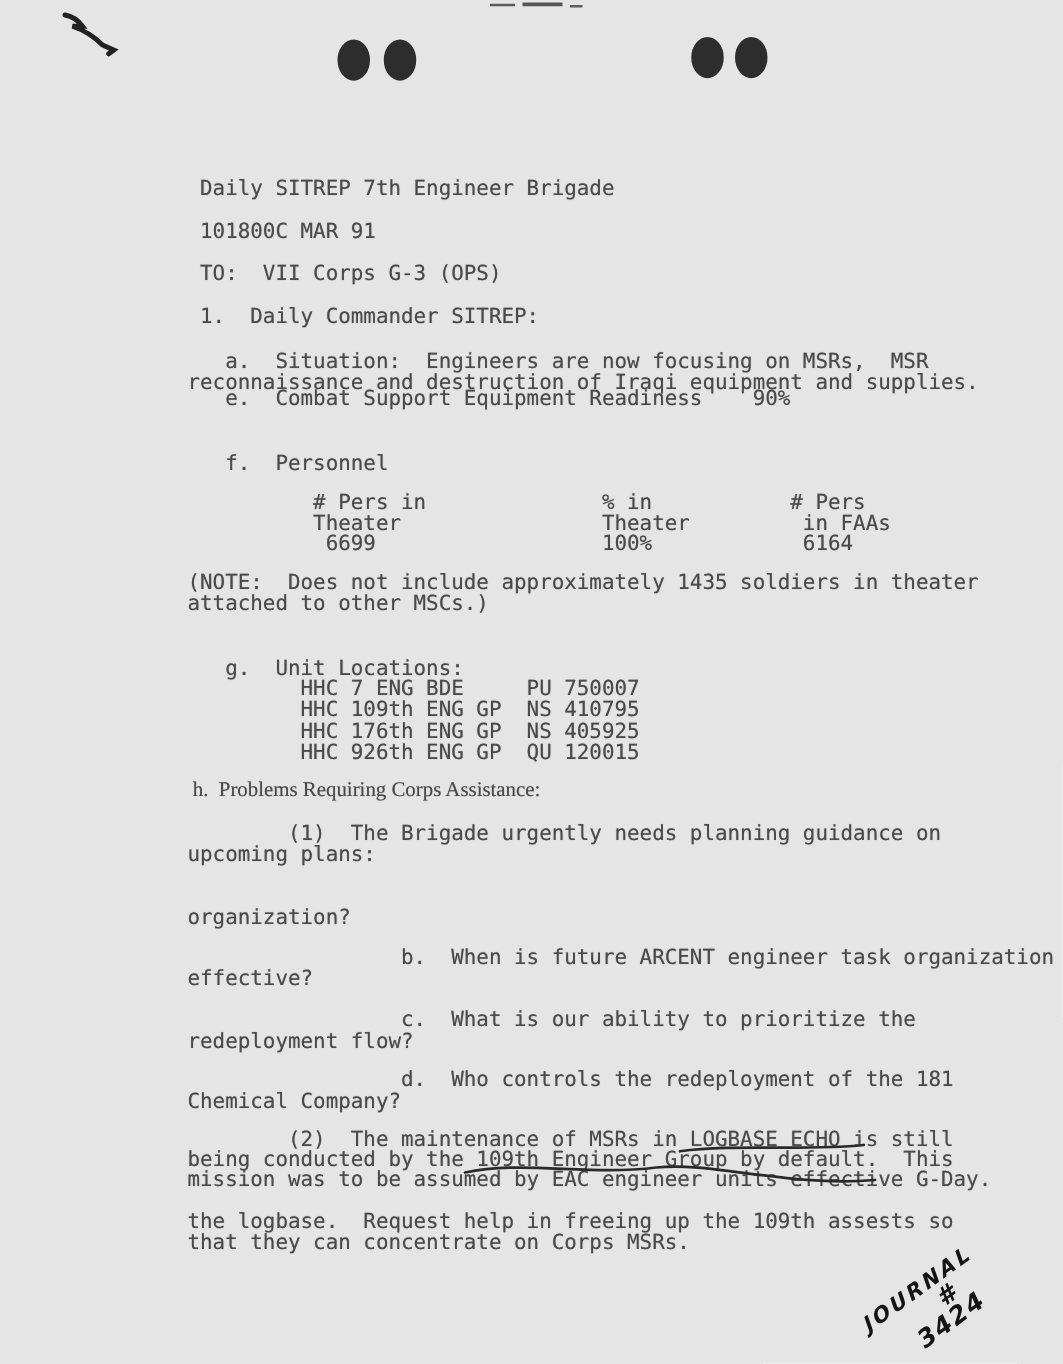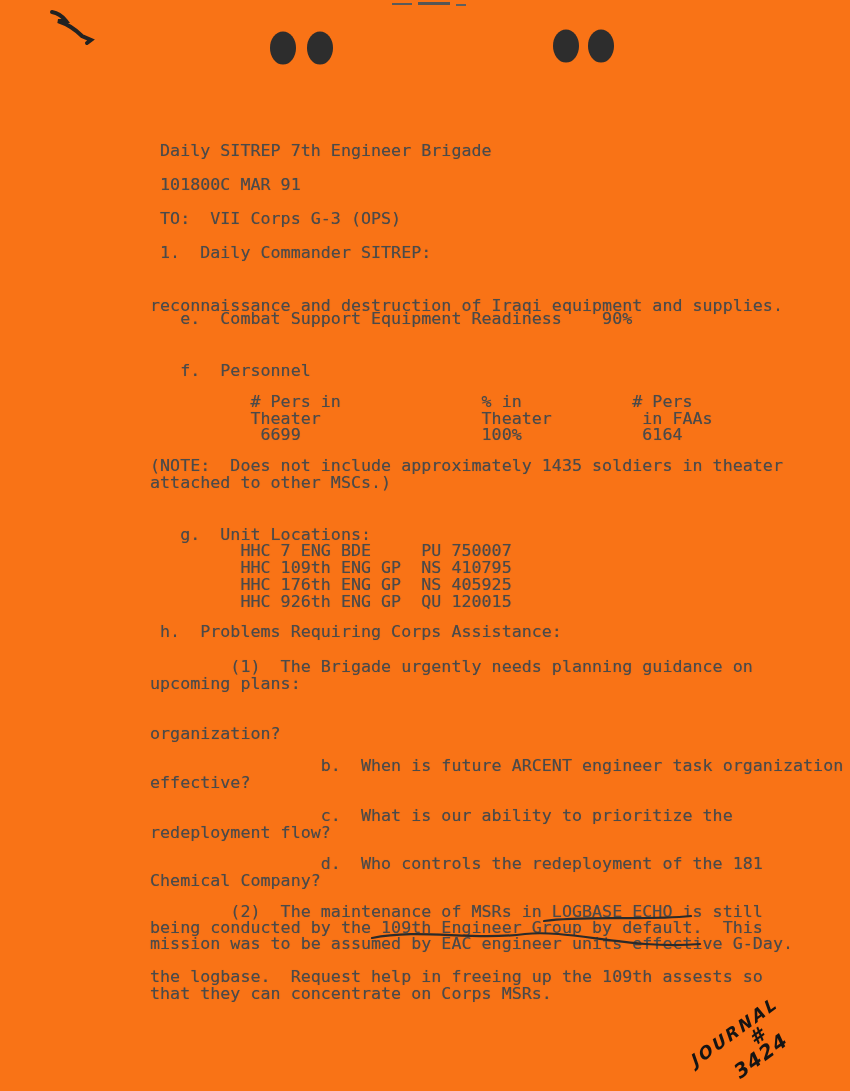--- a/index.html
+++ b/index.html
@@ -5,21 +5,21 @@
   html,body { margin:0; padding:0; }
   body {
     width:850px; height:1091px;
     background:#ffffff;
     position:relative;
     overflow:hidden;
     font-family:"DejaVu Sans Mono", monospace;
   }
   .paper {
     position:absolute; inset:0;
-    background:#f97316;
+    background:#e5e5e5;
   }
   .doc-body { position:absolute; inset:0; }
   .line {
     position:absolute;
     left:150px;
     white-space:pre;
     font-family:"DejaVu Sans Mono", monospace;
     font-size:16.7px;
     line-height:17px;
     letter-spacing:0px;
@@ -48,34 +48,35 @@
 </head>
 <body>
 
 <div class="paper">
 
   <div class="doc-body">
       <div class="line" style="top: 142px;"> Daily SITREP 7th Engineer Brigade</div>
       <div class="line" style="top: 176px;"> 101800C MAR 91</div>
       <div class="line" style="top: 210px;"> TO:  VII Corps G-3 (OPS)</div>
       <div class="line" style="top: 244px;"> 1.  Daily Commander SITREP:</div>
+      <div class="line" style="top: 280px;">   a.  Situation:  Engineers are now focusing on MSRs,  MSR</div>
       <div class="line" style="top: 297px;">reconnaissance and destruction of Iraqi equipment and supplies.</div>
       <div class="line" style="top: 310px;">   e.  Combat Support Equipment Readiness    90%</div>
       <div class="line" style="top: 362px;">   f.  Personnel</div>
       <div class="line" style="top: 393px;">          # Pers in              % in           # Pers</div>
       <div class="line" style="top: 410px;">          Theater                Theater         in FAAs</div>
       <div class="line" style="top: 426px;">           6699                  100%            6164</div>
       <div class="line" style="top: 457px;">(NOTE:  Does not include approximately 1435 soldiers in theater</div>
       <div class="line" style="top: 474px;">attached to other MSCs.)</div>
       <div class="line" style="top: 526px;">   g.  Unit Locations:</div>
       <div class="line" style="top: 542px;">         HHC 7 ENG BDE     PU 750007</div>
       <div class="line" style="top: 559px;">         HHC 109th ENG GP  NS 410795</div>
       <div class="line" style="top: 576px;">         HHC 176th ENG GP  NS 405925</div>
       <div class="line" style="top: 593px; text-align: center;">         HHC 926th ENG GP  QU 120015</div>
-      <div class="line" style="top: 623px;"> h.  Problems Requiring Corps Assistance:</div>
+      <div class="line" style="top: 623px; font-family: Liberation Serif, serif;"> h.  Problems Requiring Corps Assistance:</div>
       <div class="line" style="top: 658px;">        (1)  The Brigade urgently needs planning guidance on</div>
       <div class="line" style="top: 675px;">upcoming plans:</div>
       <div class="line" style="top: 725px;">organization?</div>
       <div class="line" style="top: 757px;">                 b.  When is future ARCENT engineer task organization</div>
       <div class="line" style="top: 774px;">effective?</div>
       <div class="line" style="top: 807px;">                 c.  What is our ability to prioritize the</div>
       <div class="line" style="top: 824px;">redeployment flow?</div>
       <div class="line" style="top: 855px;">                 d.  Who controls the redeployment of the 181</div>
       <div class="line" style="top: 872px;">Chemical Company?</div>
       <div class="line" style="top: 903px;">        (2)  The maintenance of MSRs in LOGBASE ECHO is still</div>

